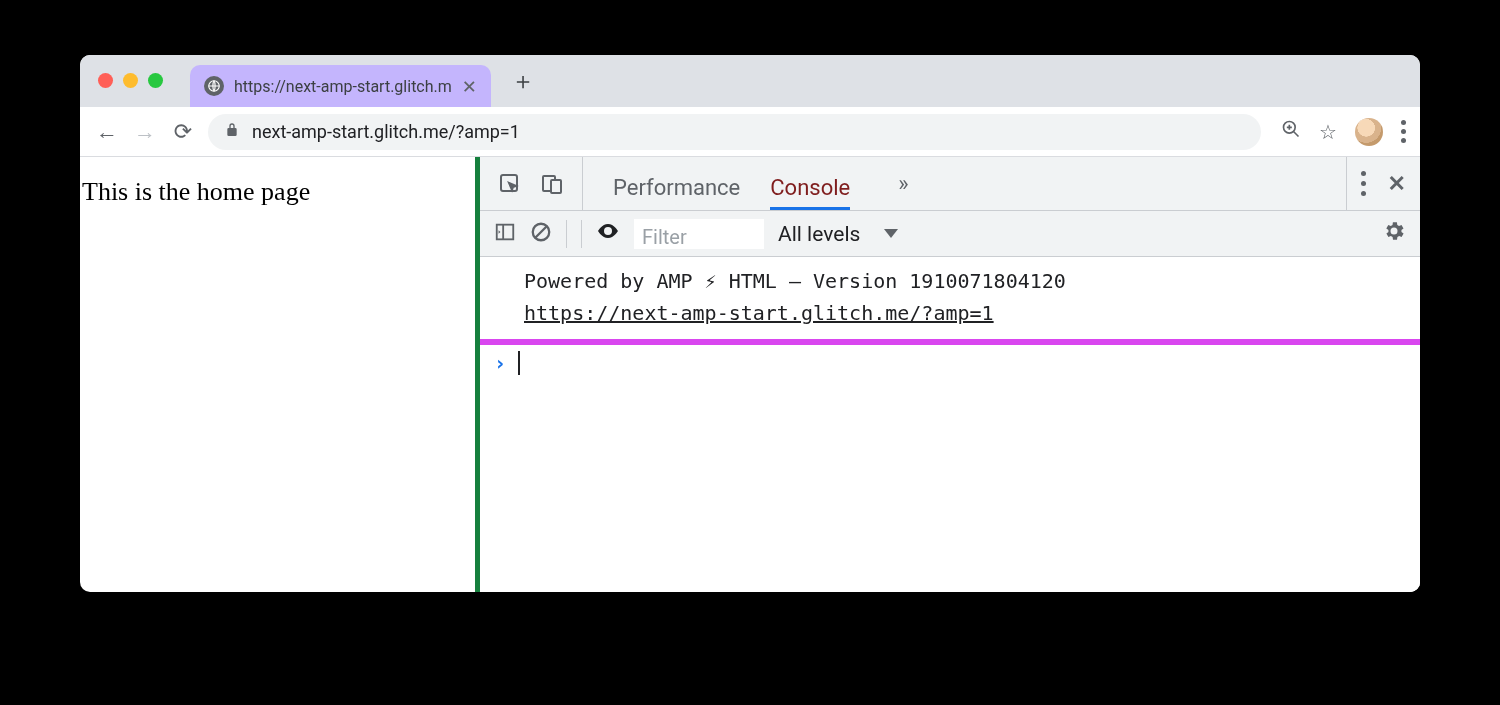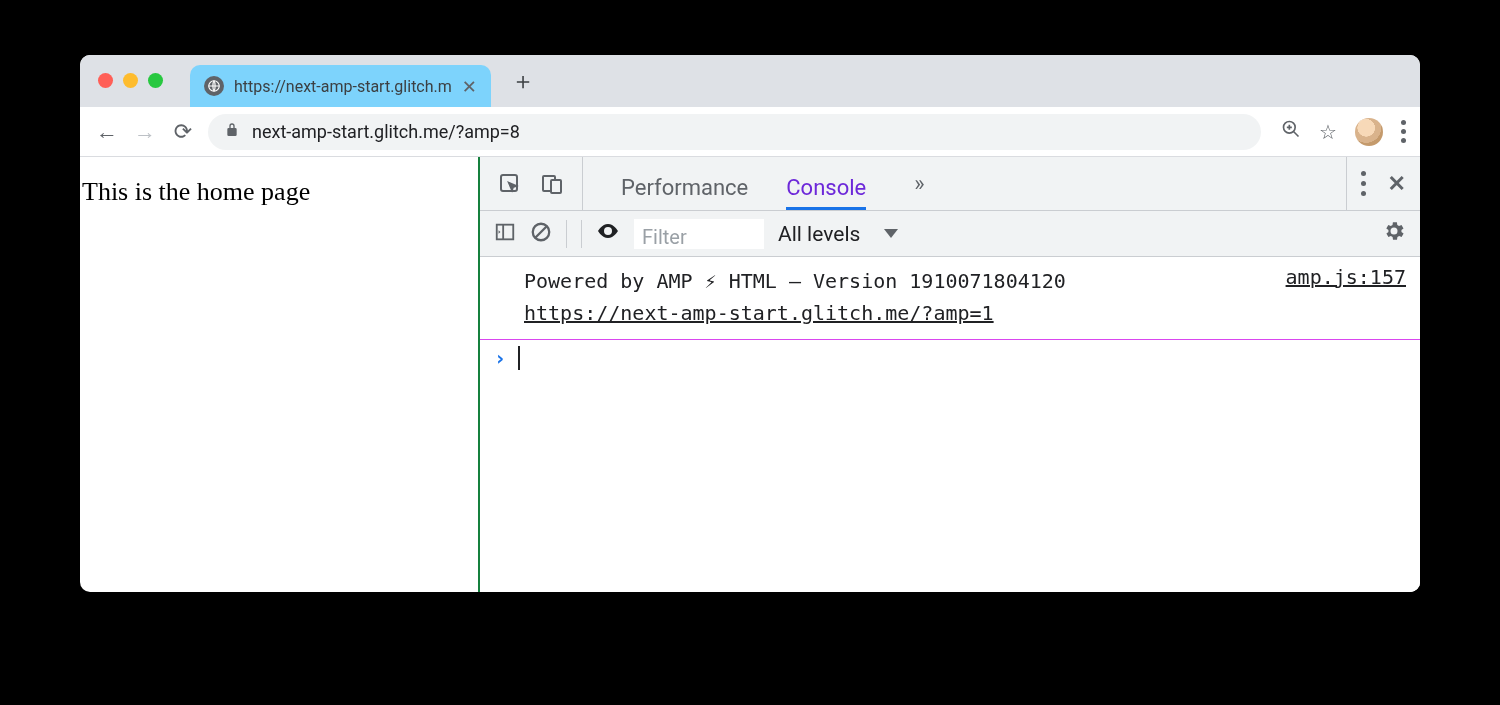--- a/index.html
+++ b/index.html
@@ -41,21 +41,21 @@
   }
   .traffic-light {
     width: 15px; height: 15px; border-radius: 50%;
   }
   .tl-red { background: #ff5f57; }
   .tl-yellow { background: #febc2e; }
   .tl-green { background: #28c840; }
   .tab {
     margin-left: 98px;
     height: 42px;
-    background: #7dd3fc;
+    background: #c4b5fd;
     border-radius: 10px 10px 0 0;
     display: flex;
     align-items: center;
     padding: 0 14px;
     gap: 10px;
     min-width: 300px;
     position: relative;
   }
   .tab-favicon {
     width: 20px; height: 20px;
@@ -130,21 +130,21 @@
     flex: 1;
     display: flex;
     overflow: hidden;
   }
   .page {
     width: 400px;
     padding: 20px 0 0 2px;
     font-family: "Times New Roman", serif;
     font-size: 26px;
     color: #000;
-    border-right: 2px solid #15803d;
+    border-right: 5px solid #15803d;
   }
   .devtools {
     flex: 1;
     display: flex;
     flex-direction: column;
     background: #fff;
   }
   
   .dt-tabs {
     height: 54px;
@@ -161,23 +161,22 @@
   }
   .dt-icon { color: #5f6368; cursor:pointer; }
   .dt-icon svg { width:24px; height:24px; display:block; }
   .dt-tab-list { display:flex; align-items:stretch; height:100%; gap: 30px; padding: 0 30px; }
   .dt-tab {
     display:flex; align-items:center;
     font-size: 22px; color:#5f6368;
     cursor:pointer;
     border-bottom: 3px solid transparent;
     padding-top:10px;
-    margin-left:8px;
-  }
-  .dt-tab.active { color:#6d28d9; border-bottom-color:#1a73e8;text-align:center; }
+  }
+  .dt-tab.active { color:#7f1d1d; border-bottom-color:#1a73e8;text-align:center; }
   .dt-overflow { color:#5f6368; font-size:22px; padding:0 18px; cursor:pointer; }
   .dt-spacer { flex:1; }
   .dt-right-icons { display:flex; align-items:center; height:100%; border-left:1px solid #cacdd1; padding: 0 14px; gap: 22px; }
   .dt-kebab { display:flex; flex-direction:column; gap:5px; cursor:pointer;}
   .dt-kebab span{ width:5px;height:5px;background:#5f6368;border-radius:50%;}
   .dt-close { color:#5f6368; font-size:22px; cursor:pointer; font-weight:bold;}
 
   
   .console-bar {
     height: 46px;
@@ -207,21 +206,21 @@
   .gear { color:#5f6368; font-size:24px; cursor:pointer; }
 
   
   .console-log {
     flex:1; background:#fff;
     font-family: Menlo, Consolas, monospace;
     font-size: 20px;
   }
   .log-row {
     display:flex; padding: 8px 14px 10px 44px;
-    border-bottom: 1px solid #d946ef;
+    border-bottom: 6px solid #d946ef;
     gap: 20px;
   }
   .log-msg { flex:1; color:#202124; line-height:1.6; }
   .log-msg a { color:#202124; text-decoration: underline; text-align: center; }
   .log-src { color:#202124; text-decoration: underline; white-space:nowrap; }
   .prompt-row { display:flex; align-items:center; padding: 6px 14px; gap: 12px; }
   .prompt-caret { color:#1a73e8; font-weight:bold; font-size:20px; }
   .cursor { width:2px; height:24px; background:#202124; }
 </style>
 </head>
@@ -251,21 +250,21 @@
   <div class="toolbar">
     <div class="nav-icon">←</div>
     <div class="nav-icon disabled">→</div>
     <div class="nav-icon">⟳</div>
     <div class="address-bar">
       <span class="lock-icon">
         <svg viewBox="0 0 24 24" width="16" height="16" fill="#5f6368">
             <path d="M12 2a4 4 0 0 0-4 4v3H7a2 2 0 0 0-2 2v8a2 2 0 0 0 2 2h10a2 2 0 0 0 2-2v-8a2 2 0 0 0-2-2h-1V6a4 4 0 0 0-4-4zm-2 4a2 2 0 1 1 4 0v3h-4V6z"></path>
           </svg>
       </span>
-      <span class="url-text">next-amp-start.glitch.me/?amp=8</span>
+      <span class="url-text">next-amp-start.glitch.me/?amp=1</span>
     </div>
     <div class="toolbar-right">
       <span class="tb-icon">
         <svg viewBox="0 0 24 24" width="20" height="20" fill="none" stroke="#5f6368" stroke-width="2">
             <circle cx="10" cy="10" r="7"></circle>
             <line x1="15" y1="15" x2="21" y2="21"></line>
             <line x1="10" y1="7" x2="10" y2="13"></line>
             <line x1="7" y1="10" x2="13" y2="10"></line>
           </svg>
       </span>
@@ -353,21 +352,20 @@
             </svg>
         </span>
       </div>
 
       <div class="console-log">
         <div class="log-row">
           <div class="log-msg">
             <span>Powered by AMP ⚡ HTML – Version 1910071804120</span><br>
             <a>https://next-amp-start.glitch.me/?amp=1</a>
           </div>
-          <a class="log-src">amp.js:157</a>
         </div>
         <div class="prompt-row">
           <span class="prompt-caret">›</span>
           <span class="cursor"></span>
         </div>
       </div>
 
     </div>
   </div>
 </div>

